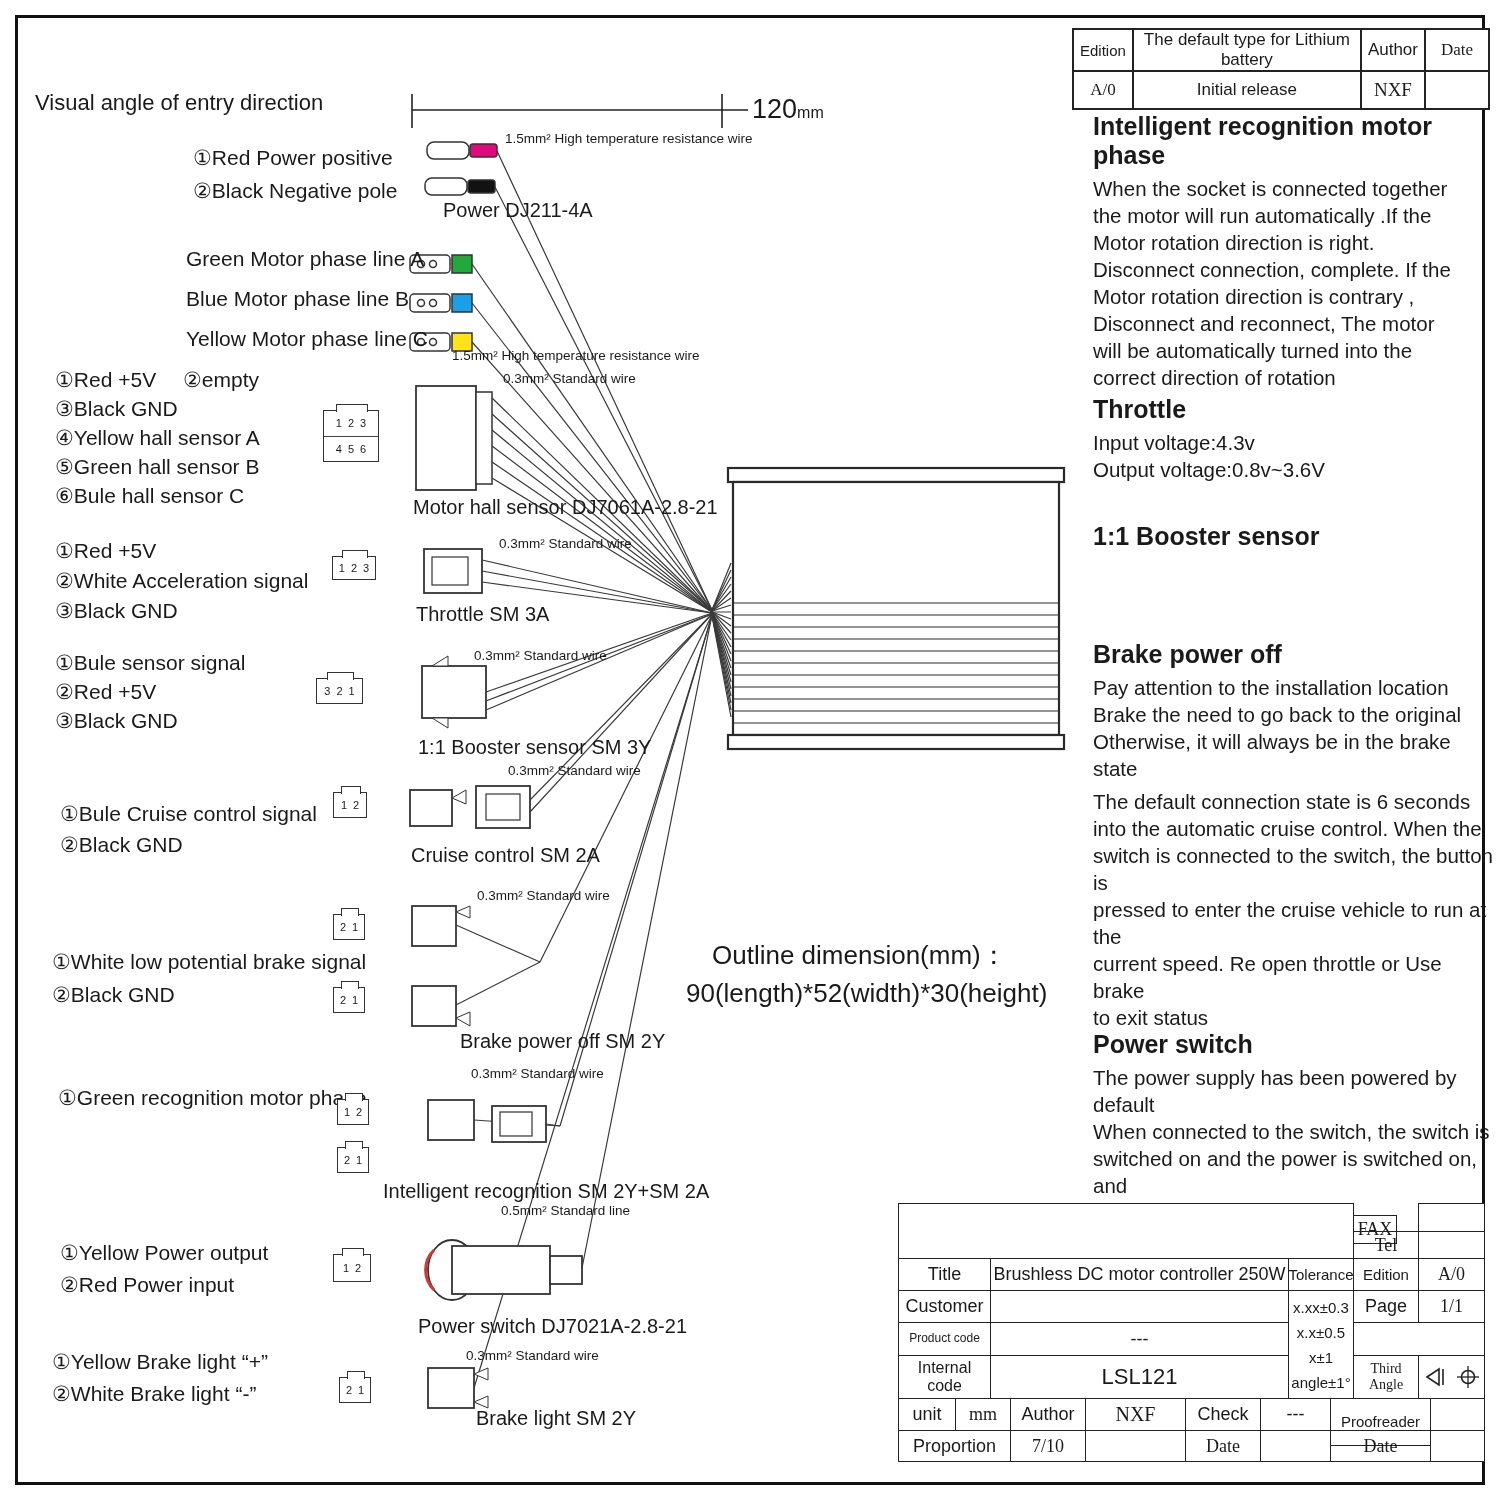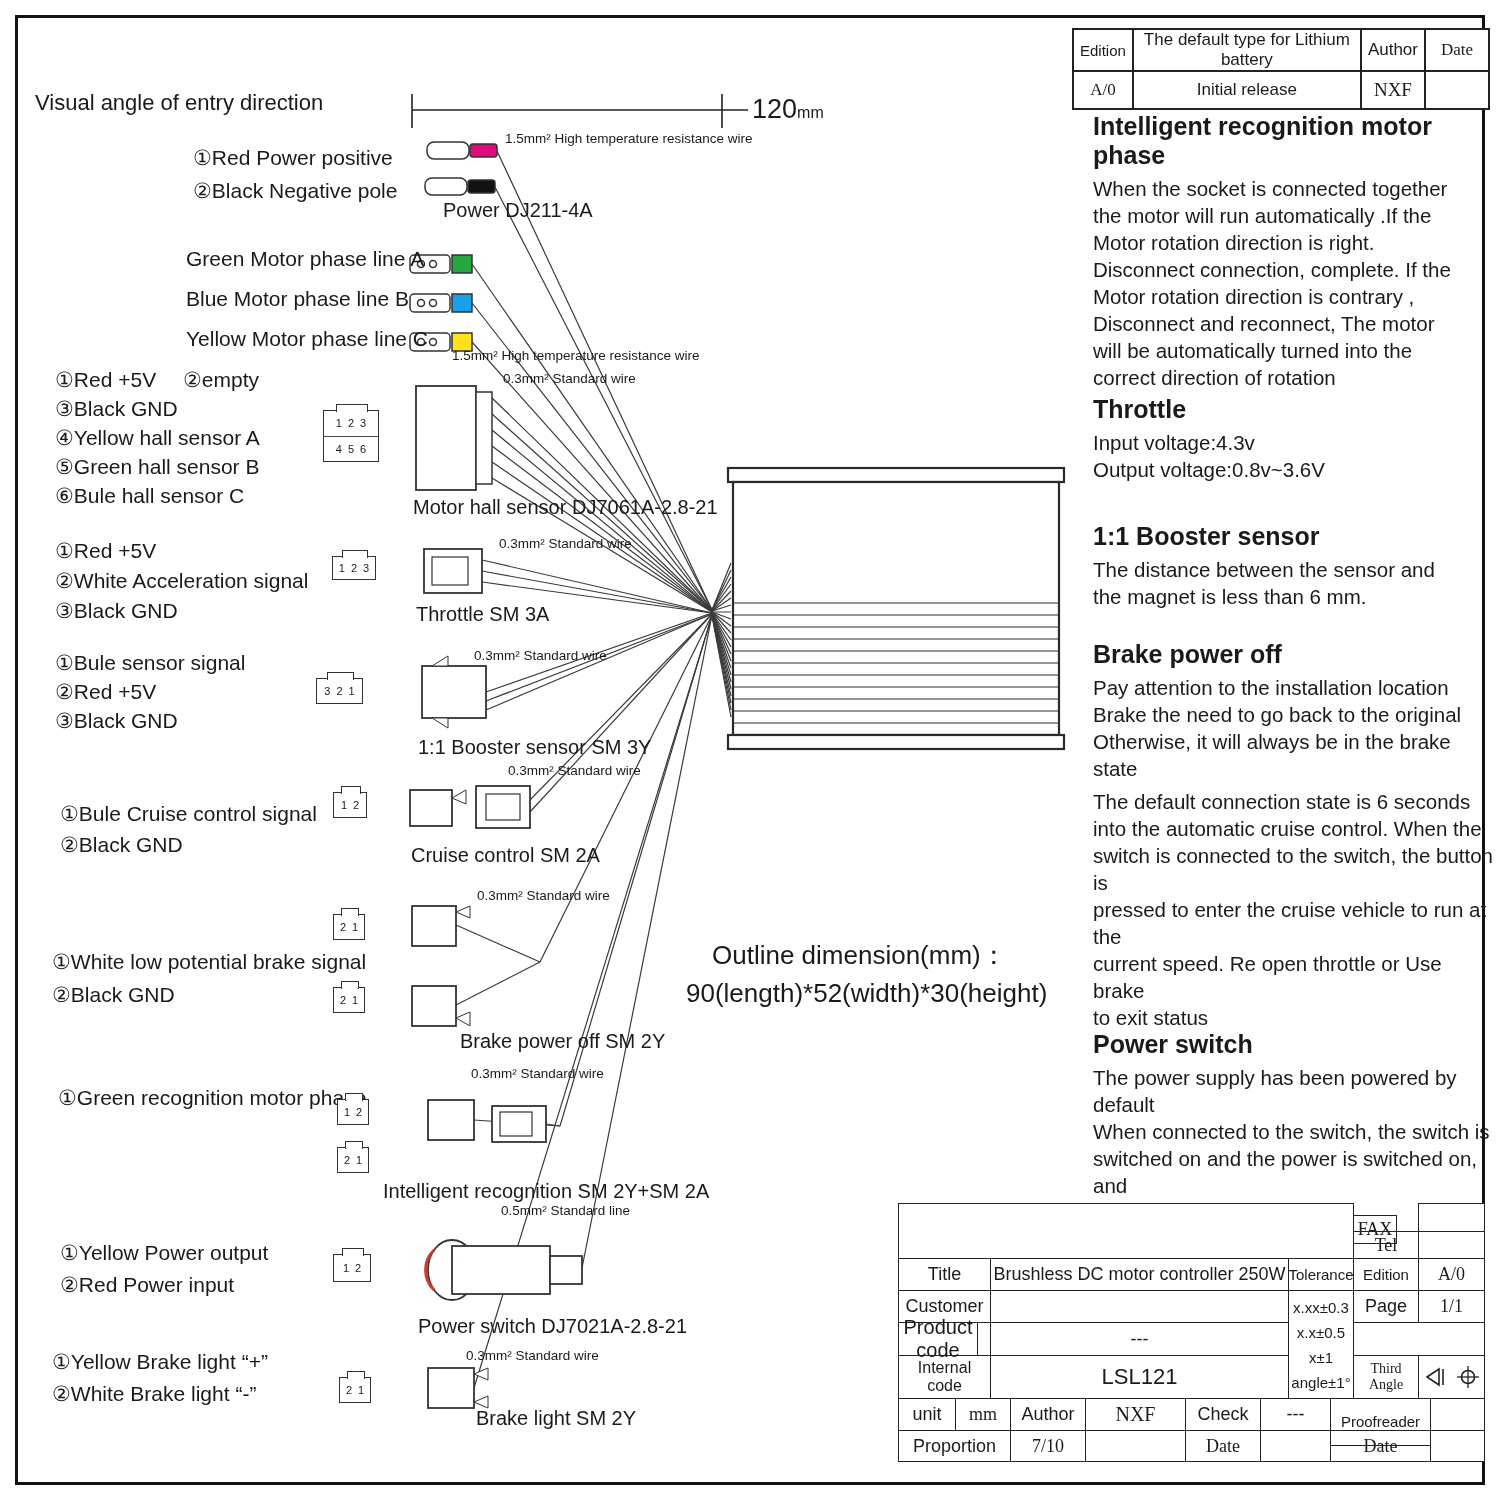--- a/index.html
+++ b/index.html
@@ -289,22 +289,20 @@
 will be automatically turned into the
 correct direction of rotation</div>
   </div>
   <div class="info" style="top:395px">
     <div class="info-title">Throttle</div>
     <div class="info-body">Input voltage:4.3v
 Output voltage:0.8v~3.6V</div>
   </div>
   <div class="info" style="top:522px">
     <div class="info-title">1:1 Booster sensor</div>
-    <div class="info-body">The distance between the sensor and
- the magnet is less than 6 mm.</div>
   </div>
   <div class="info" style="top:640px">
     <div class="info-title">Brake power off</div>
     <div class="info-body">Pay attention to the installation location
 Brake the need to go back to the original
 Otherwise, it will always be in the brake state</div>
   </div>
   <div class="info" style="top:788px">
     <div class="info-body">The default connection state is 6 seconds
 into the automatic cruise control. When the
@@ -336,21 +334,21 @@
 
     <div class="tbc" style="left:0;top:87px;width:93px;height:33px">Customer</div>
     <div class="tbc" style="left:92px;top:87px;width:299px;height:33px"></div>
     <div class="tbc tol" style="left:390px;top:87px;width:66px;height:109px">x.xx±0.3
 x.x±0.5
 x±1
 angle±1°</div>
     <div class="tbc" style="left:455px;top:87px;width:66px;height:33px">Page</div>
     <div class="tbc serif" style="left:520px;top:87px;width:67px;height:33px">1/1</div>
 
-    <div class="tbc" style="left:0;top:119px;width:80px;height:34px;font-size:20px">Product code</div>
+    <div class="tbc" style="left:0;top:119px;width:93px;height:34px;font-size:12px">Product code</div>
     <div class="tbc" style="left:92px;top:119px;width:299px;height:34px">---</div>
     <div class="tbc" style="left:455px;top:119px;width:132px;height:34px"></div>
 
     <div class="tbc" style="left:0;top:152px;width:93px;height:44px;font-size:16px">Internal code</div>
     <div class="tbc" style="left:92px;top:152px;width:299px;height:44px;font-size:22px">LSL121</div>
     <div class="tbc serif" style="left:455px;top:152px;width:66px;height:44px;font-size:14px">Third
 Angle</div>
     <div class="tbc" style="left:520px;top:152px;width:67px;height:44px;gap:6px">
       <svg width="26" height="22" viewBox="0 0 26 22">
           <path d="M3 11 L15 3 L15 19 Z" fill="none" stroke="#222" stroke-width="1.6"></path>

